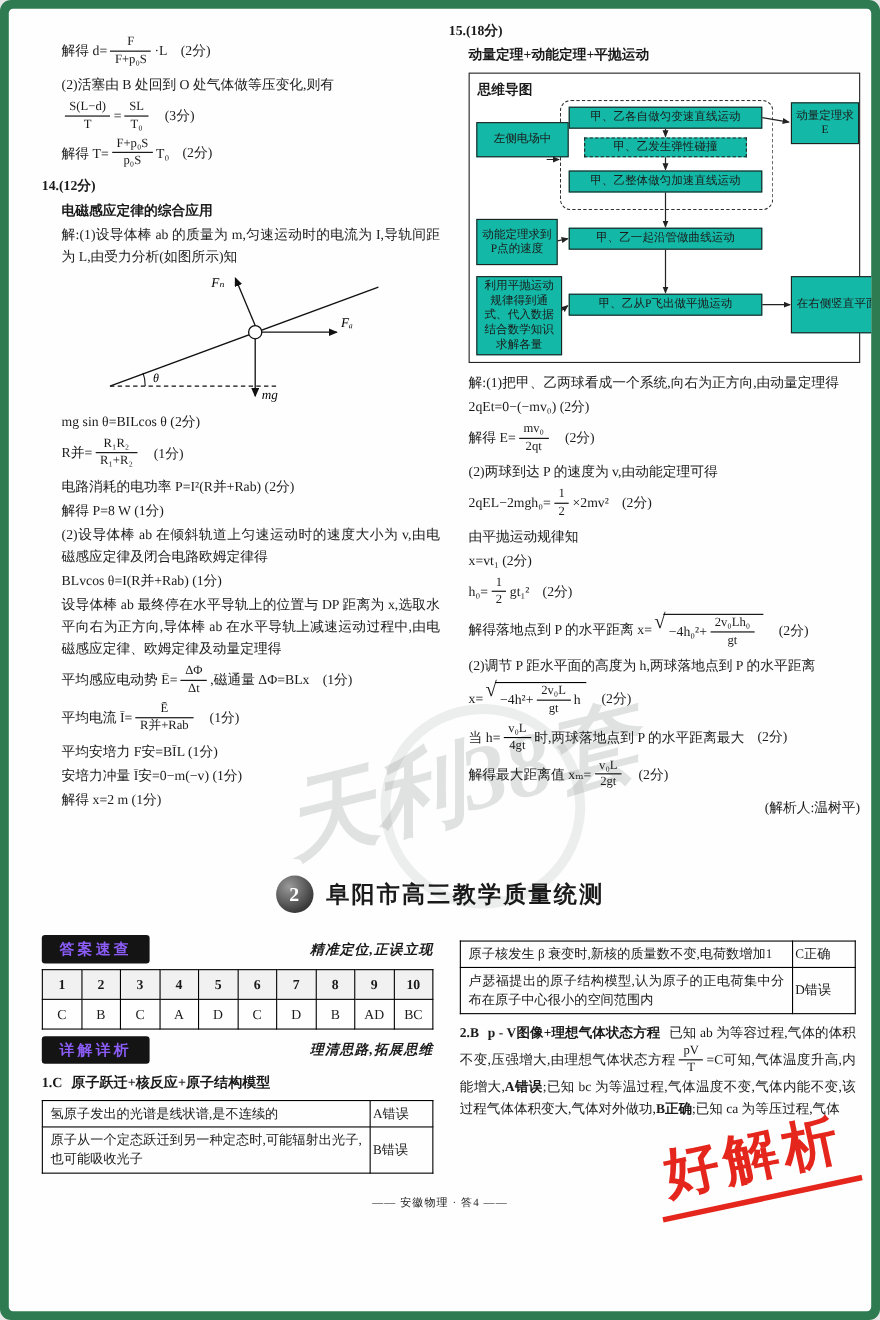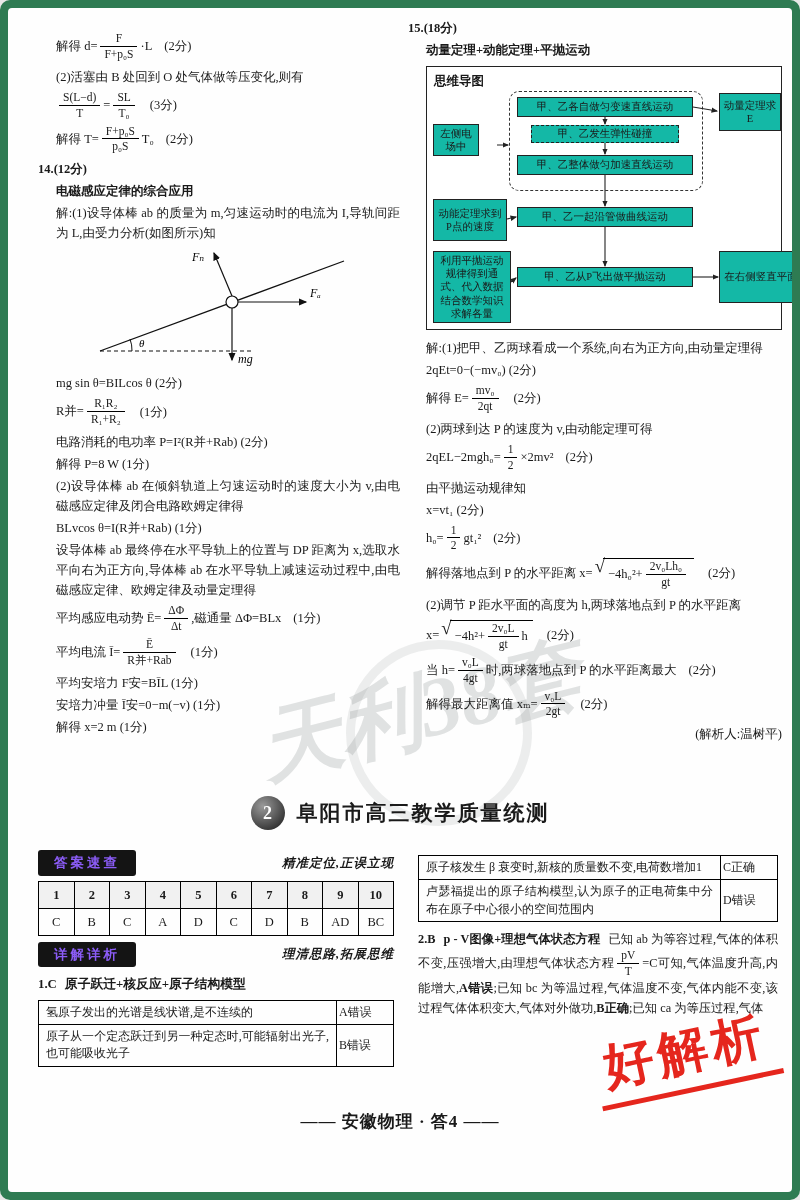--- a/index.html
+++ b/index.html
@@ -43,21 +43,21 @@
   table{border-collapse:collapse;width:100%;table-layout:fixed;margin:5px 0;}
   .anstable th,.anstable td{border:1.5px solid #000;text-align:center;font-size:12.5px;padding:3px 0;}
   .anstable th{background:#f1f1f1;font-weight:bold;}
   .exptable td{border:1.5px solid #000;font-size:12px;padding:3px 7px;line-height:1.45;text-align:justify;}
   .exptable td.verdict{width:52px;font-weight:normal;text-align:left;padding:3px 2px;}
   .qhead{margin:7px 0 3px;font-weight:bold;font-size:12.8px;}
   .qhno{margin-right:8px;}
   .q2{margin:8px 0 0;font-size:12.3px;line-height:1.62;text-align:justify;}
   .b{font-weight:bold;}
   
-  .footer{position:absolute;left:0;width:100%;text-align:center;font-size:17px;font-weight:bold;letter-spacing:1px;margin-top:24px;}
+  .footer{position:absolute;left:0;width:100%;text-align:center;font-size:10px;font-weight:normal;letter-spacing:1px;}
   .wm{position:absolute;left:248px;top:648px;font-size:82px;font-weight:bold;font-style:italic;color:#8d9494;opacity:0.26;
       transform:rotate(-14deg);pointer-events:none;white-space:nowrap;}
   .wmc{position:absolute;left:338px;top:632px;width:168px;height:168px;border:9px solid #8d9494;opacity:0.16;border-radius:50%;
        transform:rotate(-14deg);pointer-events:none;}
   .stamp{position:absolute;left:585px;top:1006px;color:#e5261d;font-size:50px;font-weight:900;letter-spacing:5px;
          transform:rotate(-12deg);border-bottom:5px solid #e5261d;padding:4px 10px 3px;white-space:nowrap;}
 </style>
 </head>
 <body>
 
@@ -132,21 +132,21 @@
   </section>
 
   <section class="col" style="left:402px;top:8px;width:372px;padding-left:16px;">
 
     <div class="ln head out">15.(18分)</div>
     <div class="ln head">动量定理+动能定理+平抛运动</div>
 
     <div class="flow">
       <div class="flabel">思维导图</div>
       <div class="fgroup" style="left:82px;top:24px;width:192px;height:98px;"></div>
-      <div class="fbox" style="left:6px;top:57px;width:46px;height:32px;">左侧电场中</div>
+      <div class="fbox" style="left:6px;top:44px;width:84px;height:32px;">左侧电场中</div>
       <div class="fbox" style="left:90px;top:30px;width:176px;height:20px;">甲、乙各自做匀变速直线运动</div>
       <div class="fbox fdash" style="left:104px;top:58px;width:148px;height:18px;">甲、乙发生弹性碰撞</div>
       <div class="fbox" style="left:90px;top:88px;width:176px;height:20px;">甲、乙整体做匀加速直线运动</div>
       <div class="fbox" style="left:292px;top:26px;width:62px;height:38px;">动量定理求E</div>
       <div class="fbox" style="left:6px;top:132px;width:74px;height:42px;">动能定理求到P点的速度</div>
       <div class="fbox" style="left:90px;top:140px;width:176px;height:20px;">甲、乙一起沿管做曲线运动</div>
       <div class="fbox" style="left:6px;top:184px;width:78px;height:72px;">利用平抛运动规律得到通式、代入数据结合数学知识求解各量</div>
       <div class="fbox" style="left:90px;top:200px;width:176px;height:20px;">甲、乙从P飞出做平抛运动</div>
       <div class="fbox" style="left:292px;top:184px;width:84px;height:52px;">在右侧竖直平面</div>
       <svg class="arrows" viewBox="0 0 354 262">

